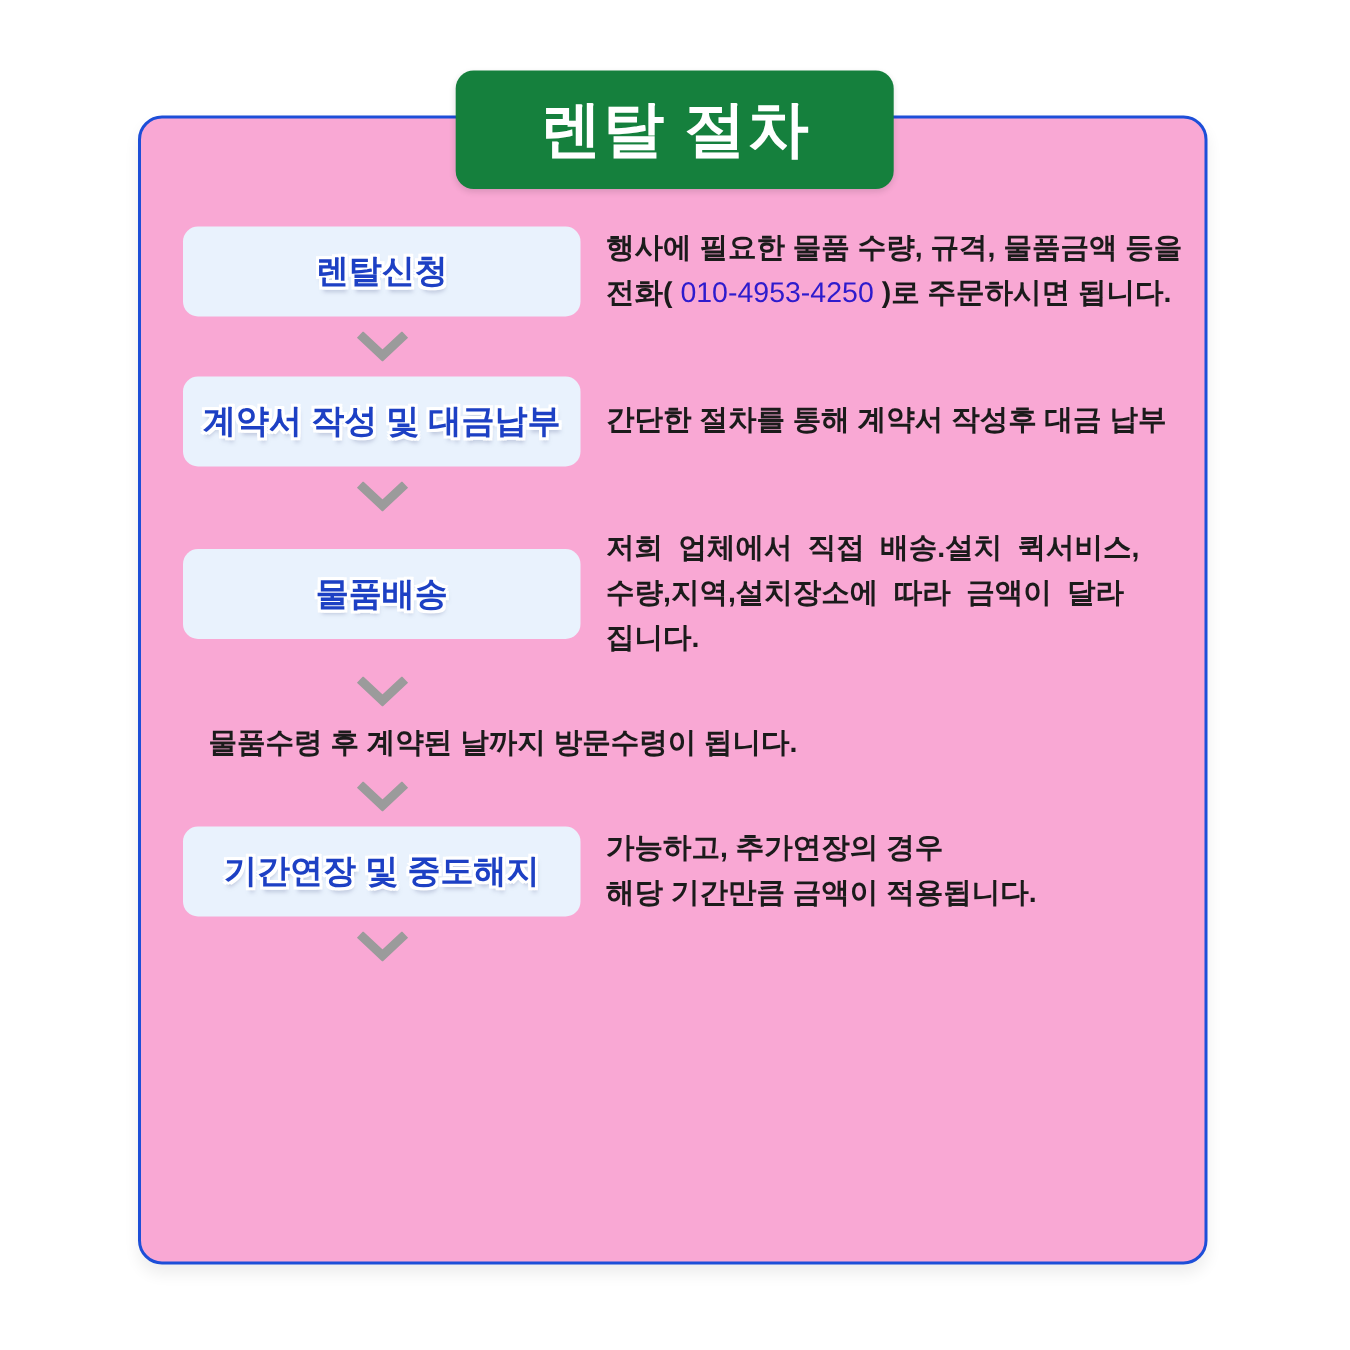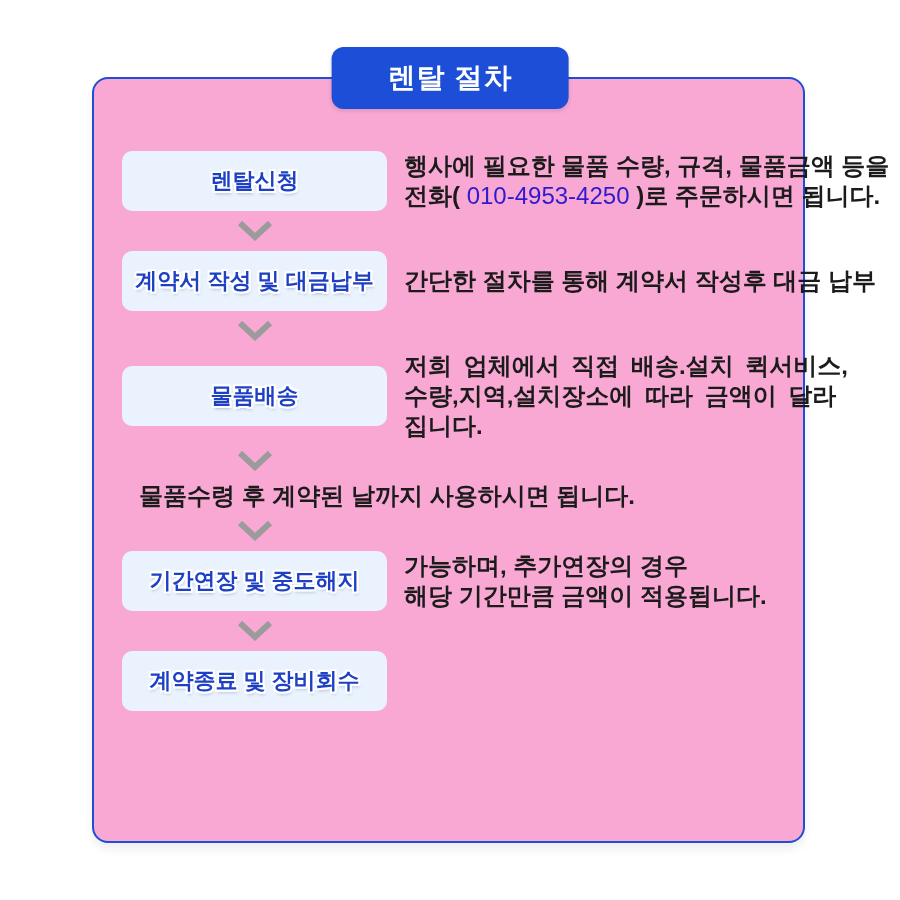--- a/index.html
+++ b/index.html
@@ -7,23 +7,23 @@
     width: 900px; height: 900px;
     background: #ffffff;
     font-family: "Liberation Sans", sans-serif;
     overflow: hidden;
     position: relative;
   }
   .title-badge {
     position: absolute;
     left: 50%; top: 47px;
     transform: translateX(-50%);
-    background: #1d4ed8;
+    background: #15803d;
     color: #ffffff;
-    font-size: 28px;
+    font-size: 41px;
     font-weight: bold;
     letter-spacing: 1px;
     padding: 12px 56px;
     border-radius: 12px;
     z-index: 2;
     box-shadow: 0 2px 4px rgba(0,0,0,0.12);
     white-space: nowrap;
   }
   .panel {
     position: absolute;
@@ -56,21 +56,21 @@
     font-size: 22px;
     font-weight: bold;
     white-space: nowrap;
     text-shadow:
       -2px -2px 0 #fff, 2px -2px 0 #fff, -2px 2px 0 #fff, 2px 2px 0 #fff,
       -2px 0 0 #fff, 2px 0 0 #fff, 0 -2px 0 #fff, 0 2px 0 #fff,
       1px 3px 3px rgba(120,130,170,0.5);
   }
   .desc {
     margin-left: 17px;
-    font-size: 24px;
+    font-size: 19px;
     font-weight: bold;
     line-height: 30px;
     color: #1b1b1b;
   }
   .desc .line { white-space: nowrap; }
   .desc.justify { word-spacing: 5px; }
   .phone {
     color: #2e1bcd;
     font-weight: normal;
   }
@@ -132,47 +132,44 @@
   </div>
 
   <div class="arrow-wrap">
     <svg width="36" height="20" viewBox="0 0 36 20">
       <path d="M3 2 L18 16 L33 2" fill="none" stroke="#9b9b9b" stroke-width="6" stroke-linejoin="miter"></path>
     </svg>
   </div>
 
   <div class="row">
     <div class="desc">
-      <div class="line"><span>물품수령 후 계약된 날까지 사용하시면 됩니다.</span></div>
+      <div class="line"><span>물품수령 후 계약된 날까지 방문수령이 됩니다.</span></div>
     </div>
   </div>
 
   <div class="arrow-wrap">
     <svg width="36" height="20" viewBox="0 0 36 20">
       <path d="M3 2 L18 16 L33 2" fill="none" stroke="#9b9b9b" stroke-width="6" stroke-linejoin="miter"></path>
     </svg>
   </div>
 
   <div class="row">
     <div class="step-box">
       <span class="step-label">기간연장 및 중도해지</span>
     </div>
     <div class="desc">
-      <div class="line"><span>가능하며, 추가연장의 경우</span></div>
+      <div class="line"><span>가능하고, 추가연장의 경우</span></div>
       <div class="line"><span>해당 기간만큼 금액이 적용됩니다.</span></div>
     </div>
   </div>
 
   <div class="arrow-wrap">
     <svg width="36" height="20" viewBox="0 0 36 20">
       <path d="M3 2 L18 16 L33 2" fill="none" stroke="#9b9b9b" stroke-width="6" stroke-linejoin="miter"></path>
     </svg>
   </div>
 
   <div class="row">
-    <div class="step-box">
-      <span class="step-label">계약종료 및 장비회수</span>
-    </div>
     <div class="desc">
     </div>
   </div>
 
 </div>
 
 </body></html>

